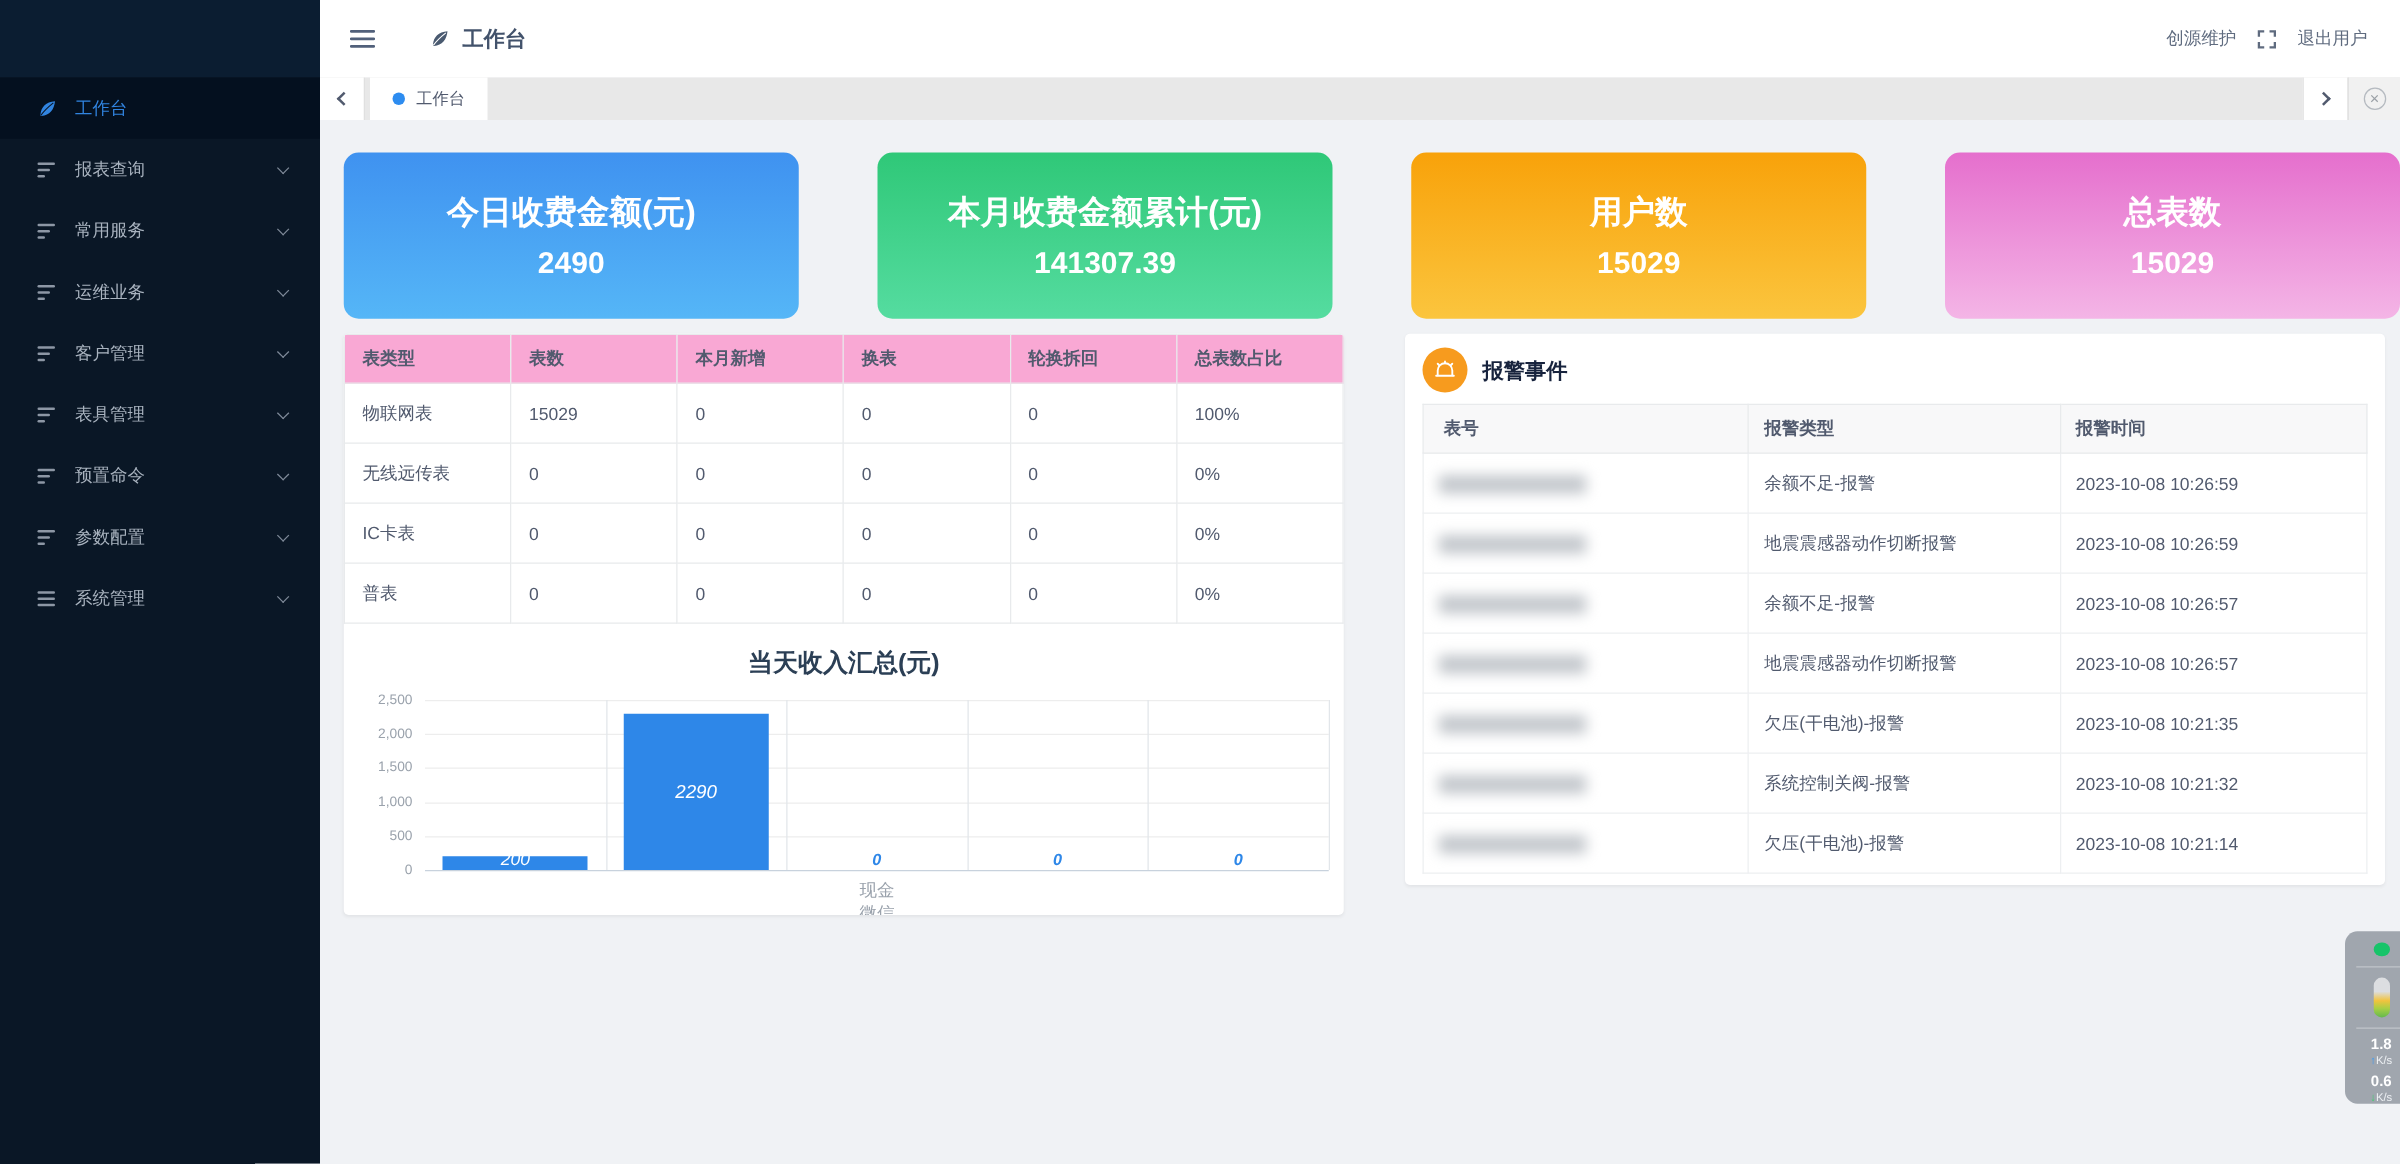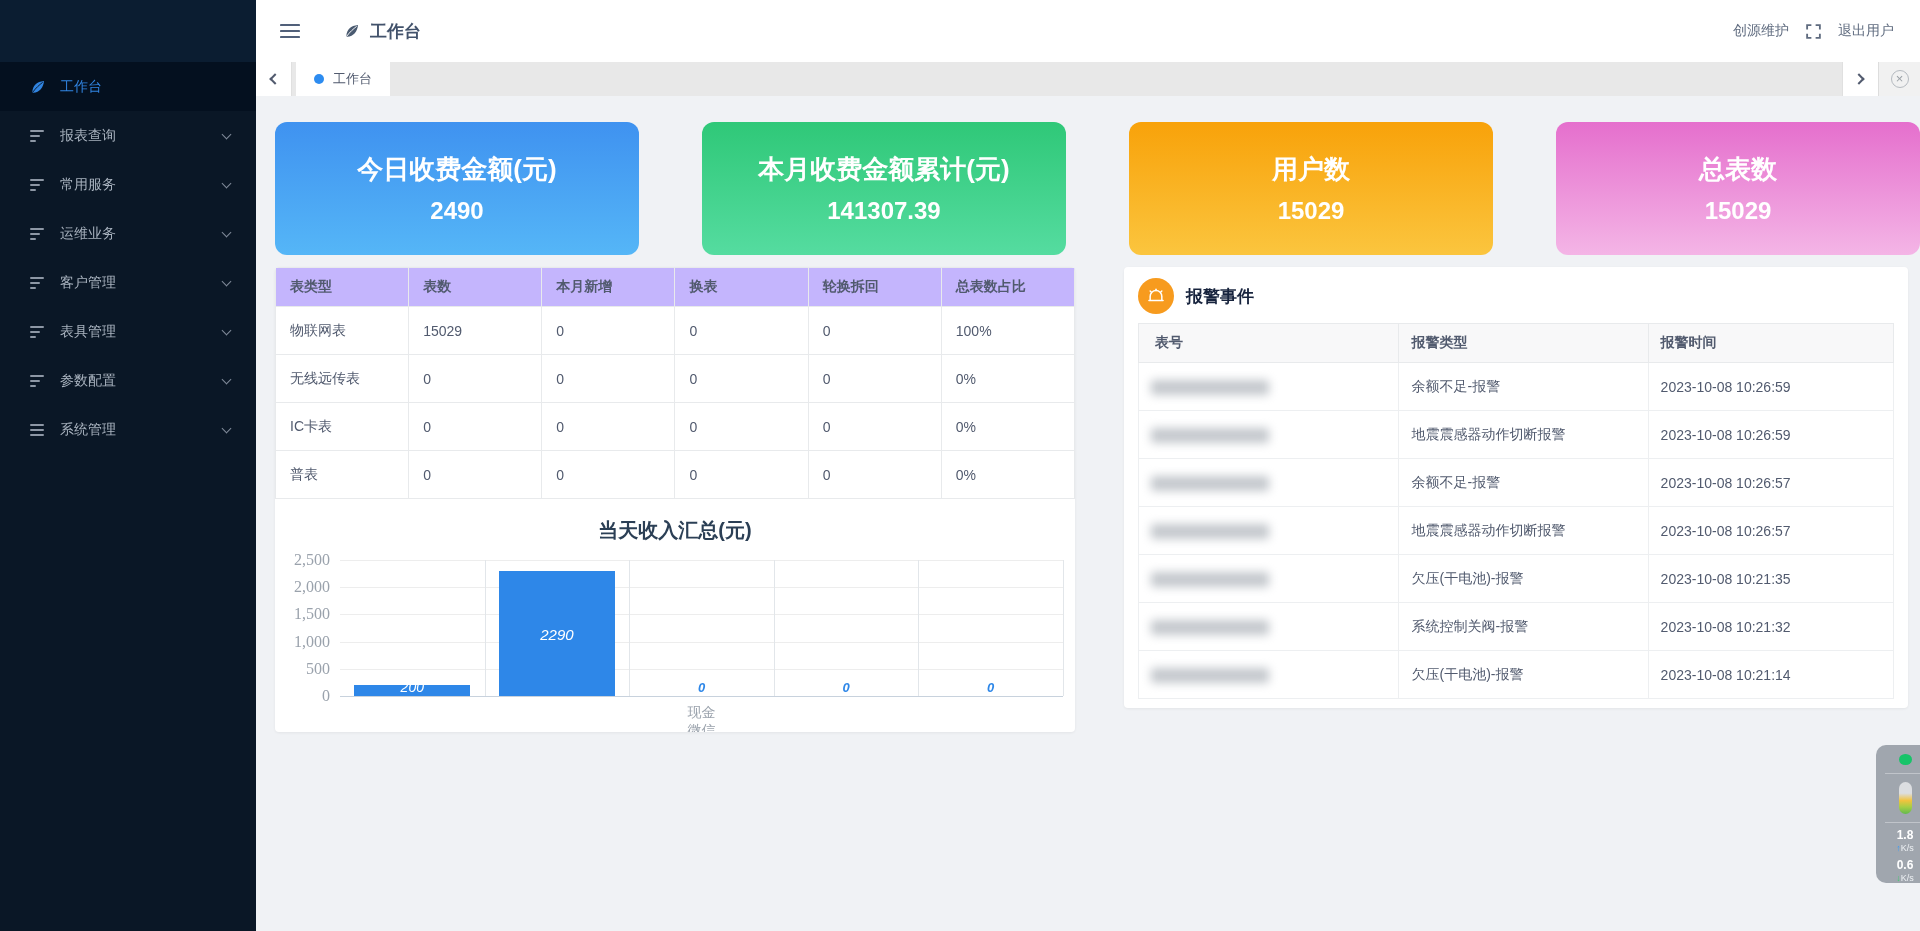--- a/index.html
+++ b/index.html
@@ -54,32 +54,32 @@
   .stat-value { font-size:24px; font-weight:600; }
 
   .panels-row { display:flex; gap:49px; align-items:flex-start; }
   .panel { background:#fff; border-radius:4px; box-shadow:0 1px 3px rgba(0,0,0,.06); overflow:hidden; }
   .panel-left { width:800px; height:465px; }
   .panel-right { width:784px; height:441px; }
 
   
   table { border-collapse:collapse; }
   .meter-table { width:100%; font-size:14px; color:#515a6e; table-layout:fixed; }
-  .meter-table th { height:39px; background:#c4b5fd; border:1px solid #e8eaec; text-align:left;
+  .meter-table th { height:39px; background:#f9a8d4; border:1px solid #e8eaec; text-align:left;
                     padding-left:14px; font-weight:700; }
   .meter-table td { height:48px; border:1px solid #e8eaec; padding-left:14px; }
 
   
   .chart-section { padding-top:18px; }
   .chart-title { text-align:center; font-size:20px; font-weight:700; color:#2b3f55; }
   .chart-wrap { position:relative; margin:16px 12px 0 65px; height:137px; border-bottom:1px solid #c8d2dd; }
   .gl-h { position:absolute; left:0; right:0; height:1px; background:#ededed; }
   .gl-v { position:absolute; top:0; bottom:0; width:1px; background:#e2e6ea; }
   .ytick { position:absolute; right:calc(100% + 10px); transform:translateY(-50%); color:#9aa2ac;
-           font-size:16px; white-space:nowrap;font-family:Liberation Serif, serif; }
+           font-size:11px; white-space:nowrap; }
   .chart-bar { position:absolute; bottom:0; width:116px; transform:translateX(-50%); }
   .bar-label { position:absolute; font-size:14px;font-style:italic; }
   .bar-label.zero { bottom:1px; color:#2e87e8; font-weight:700; font-size:13px; transform:translateX(-50%);
                     text-shadow:-1px 0 #fff,1px 0 #fff,0 -1px #fff,0 1px #fff; }
   .chart-xlabels { display:flex; margin:7px 12px 0 65px;flex-direction:column; }
   .chart-xlabels span { flex:1; text-align:center; color:#9aa2ac; font-size:14px; }
 
   
   .alarm-head { display:flex; align-items:center; gap:12px; padding:11px 14px 9px; }
   .alarm-icon { width:36px; height:36px; border-radius:50%; background:#f79b1e; display:flex;
@@ -159,20 +159,29 @@
           <span>客户管理</span>
           <span class="chev"></span>
         </div>
         <div class="side-item">
           <span class="side-icon">
             <span class="bar" style="width:14px"></span>
             <span class="bar" style="width:10px"></span>
             <span class="bar" style="width:6px"></span>
           </span>
           <span>表具管理</span>
+          <span class="chev"></span>
+        </div>
+        <div class="side-item">
+          <span class="side-icon">
+            <span class="bar" style="width:14px"></span>
+            <span class="bar" style="width:10px"></span>
+            <span class="bar" style="width:6px"></span>
+          </span>
+          <span>预置命令</span>
           <span class="chev"></span>
         </div>
         <div class="side-item">
           <span class="side-icon">
             <span class="bar" style="width:14px"></span>
             <span class="bar" style="width:10px"></span>
             <span class="bar" style="width:6px"></span>
           </span>
           <span>参数配置</span>
           <span class="chev"></span>

